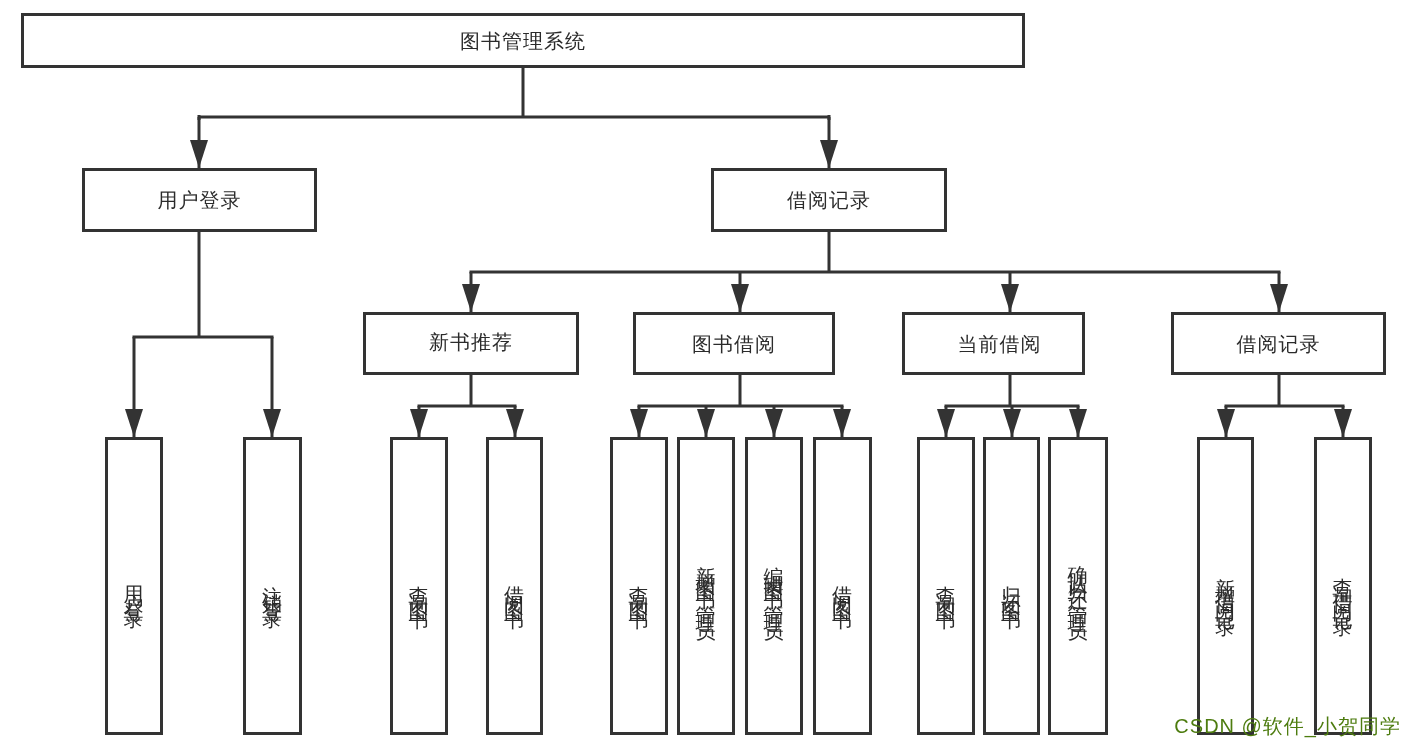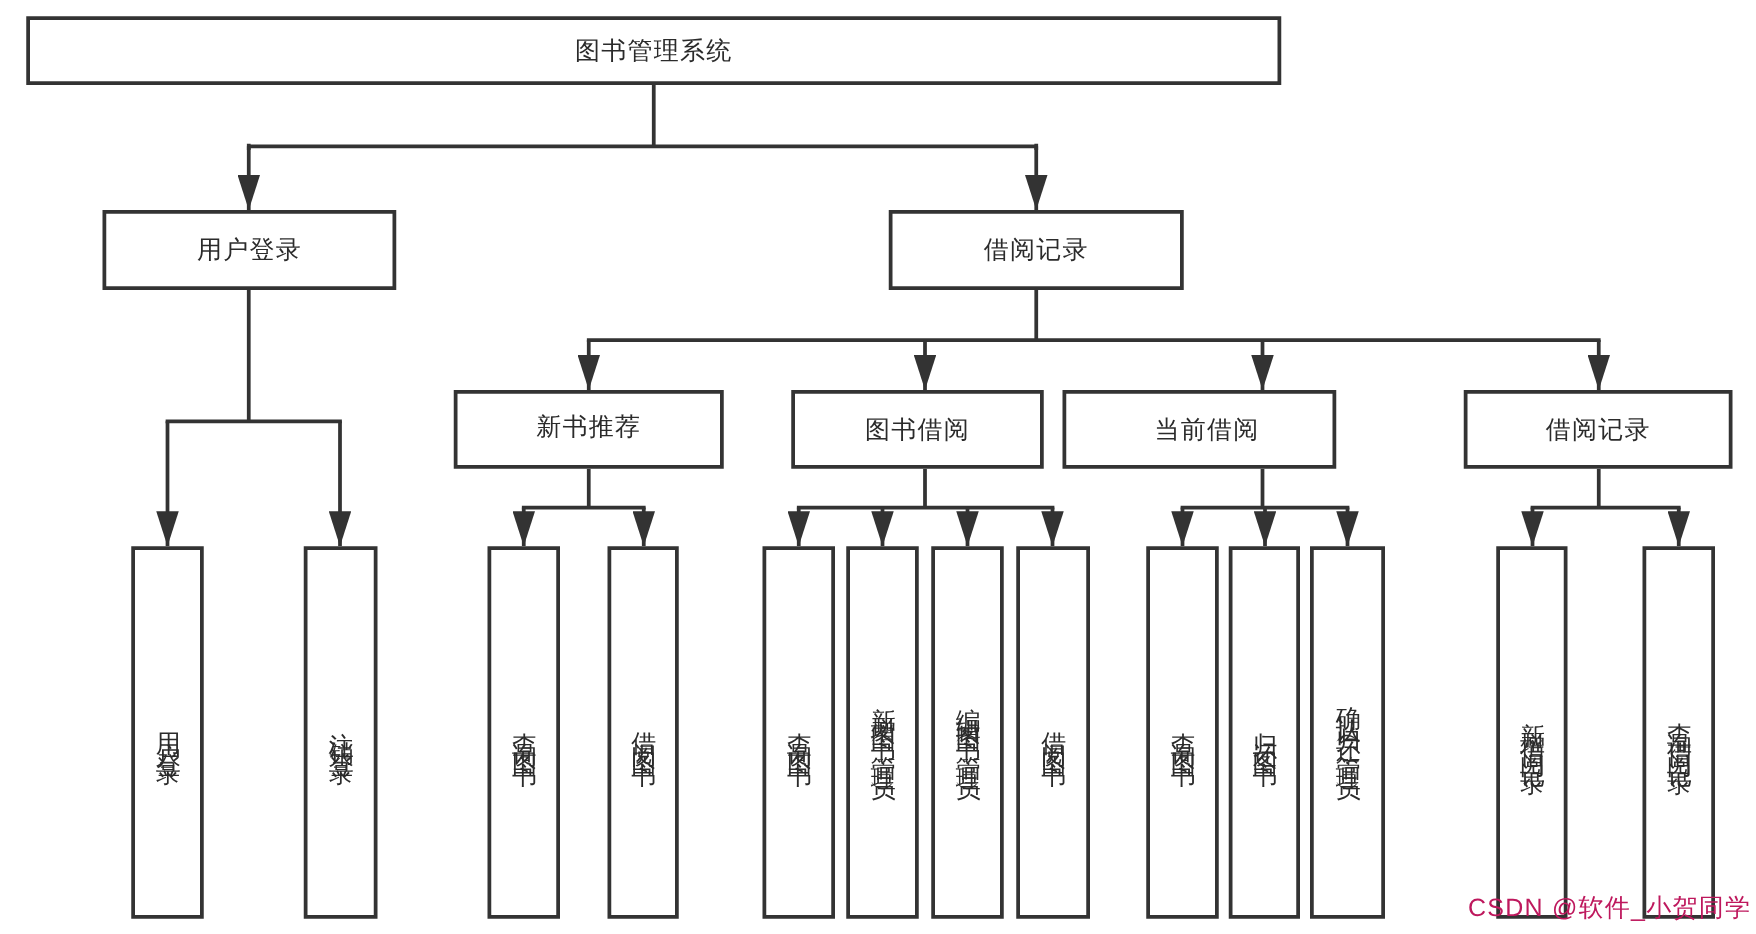--- a/index.html
+++ b/index.html
@@ -45,21 +45,21 @@
     writing-mode: vertical-lr;
     text-orientation: mixed;
     font-size: 20px;
     letter-spacing: 8px;
   }
   .watermark {
     position: absolute;
     right: 4px;
     top: 713px;
     font-size: 20px;
-    color: #be185d;
+    color: #4d7c0f;
     letter-spacing: 1px;
     z-index: 2;
     white-space: nowrap;
   }
 </style>
 </head>
 <body>
 
 <div id="stage">
 
@@ -104,21 +104,21 @@
     <line x1="1343" y1="406" x2="1343" y2="437" stroke="#333333" stroke-width="3" marker-end="url(#ah)"></line>
   </svg>
 
   <div class="box h" style="left:21px; top:13px; width:1004px; height:55px;">图书管理系统</div>
 
   <div class="box h" style="left:82px; top:168px; width:235px; height:64px;">用户登录</div>
   <div class="box h" style="left:711px; top:168px; width:236px; height:64px;">借阅记录</div>
 
   <div class="box h" style="left:363px; top:312px; width:216px; height:63px;font-family:Liberation Mono, monospace;">新书推荐</div>
   <div class="box h" style="left:633px; top:312px; width:202px; height:63px;">图书借阅</div>
-  <div class="box h" style="left:850px; top:312px; width:219px; height:63px;padding-left:12px;">当前借阅</div>
+  <div class="box h" style="left:902px; top:312px; width:183px; height:63px;padding-left:12px;">当前借阅</div>
   <div class="box h" style="left:1171px; top:312px; width:215px; height:63px;">借阅记录</div>
 
   <div class="box v" style="left:105px; top:437px; width:58px; height:298px;">用户登录</div>
   <div class="box v" style="left:243px; top:437px; width:59px; height:298px;">注销登录</div>
 
   <div class="box v" style="left:390px; top:437px; width:58px; height:298px;">查询图书</div>
   <div class="box v" style="left:486px; top:437px; width:57px; height:298px;">借阅图书</div>
 
   <div class="box v" style="left:610px; top:437px; width:58px; height:298px;">查询图书</div>
   <div class="box v" style="left:677px; top:437px; width:58px; height:298px;">新增图书（管理员）</div>

